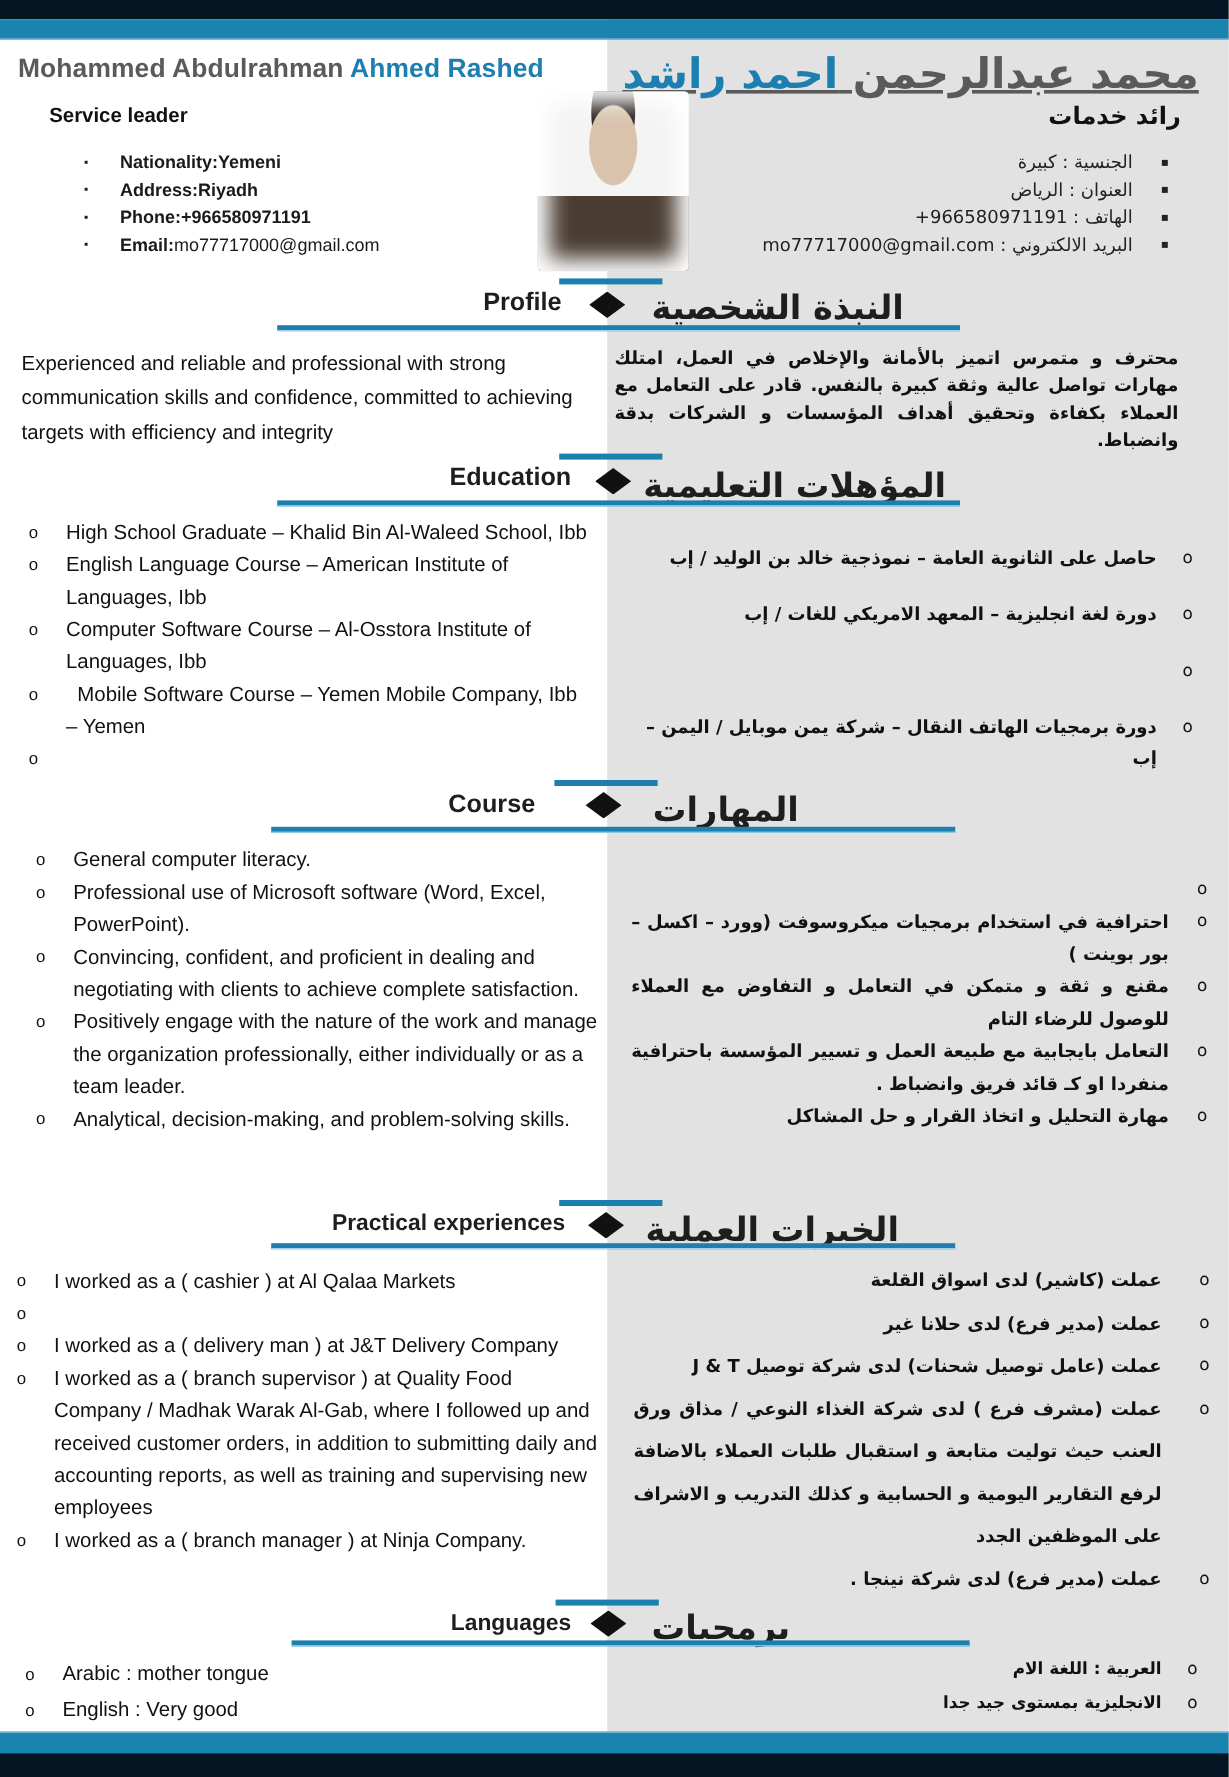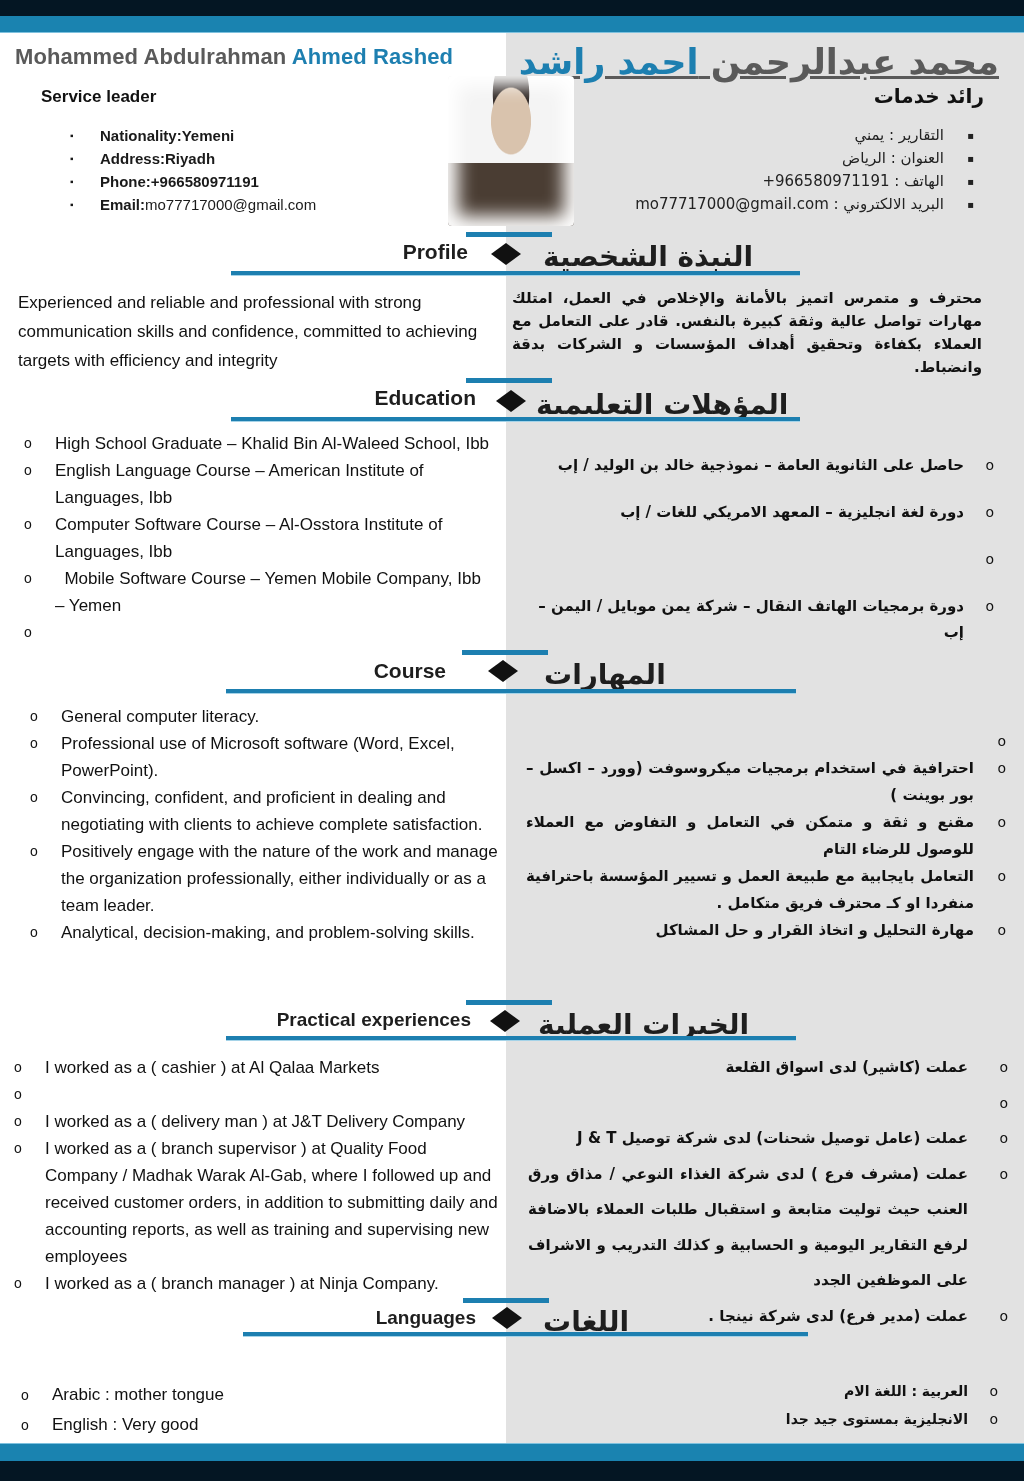--- a/index.html
+++ b/index.html
@@ -116,21 +116,21 @@
   <li>
       <span class="sq">▪</span>
       <b>Email:</b>
       <span> mo77717000@gmail.com</span>
     </li>
 </ul>
 
 <ul class="abs contact-ar">
   <li>
       <span class="sq">▪</span>
-      <span>التقارير : يمني</span>
+      <span>الجنسية : كبيرة</span>
     </li>
   <li>
       <span class="sq">▪</span>
       <span>العنوان : الرياض</span>
     </li>
   <li>
       <span class="sq">▪</span>
       <span>الهاتف : ‎+966580971191</span>
     </li>
   <li>
@@ -239,21 +239,21 @@
   <li>
       <span class="c">o</span>
       <span>احترافية في استخدام برمجيات ميكروسوفت (وورد – اكسل – بور بوينت )</span>
     </li>
   <li>
       <span class="c">o</span>
       <span>مقنع و ثقة و متمكن في التعامل و التفاوض مع العملاء للوصول للرضاء التام</span>
     </li>
   <li>
       <span class="c">o</span>
-      <span>التعامل بايجابية مع طبيعة العمل و تسيير المؤسسة باحترافية منفردا او كـ محترف فريق متكامل .</span>
+      <span>التعامل بايجابية مع طبيعة العمل و تسيير المؤسسة باحترافية منفردا او كـ قائد فريق وانضباط .</span>
     </li>
   <li>
       <span class="c">o</span>
       <span>مهارة التحليل و اتخاذ القرار و حل المشاكل</span>
     </li>
 </ul>
 
 <div class="sec-head" style="top:998px;">
   <div class="top-line" style="left:466px; width:86px; top:2px;"></div>
   <div class="lab-en" style="right:553px; top:11px; font-size:19px;">Practical experiences</div>
@@ -284,40 +284,41 @@
     </li>
 </ul>
 
 <ul class="circ-ar exp-ar">
   <li>
       <span class="c">o</span>
       <span>عملت (كاشير) لدى اسواق القلعة</span>
     </li>
   <li>
       <span class="c">o</span>
+      <span>عملت (مدير فرع) لدى حلانا غير</span>
     </li>
   <li>
       <span class="c">o</span>
       <span>عملت (عامل توصيل شحنات) لدى شركة توصيل J &amp; T</span>
     </li>
   <li>
       <span class="c">o</span>
       <span>عملت (مشرف فرع ) لدى شركة الغذاء النوعي / مذاق ورق العنب حيث توليت متابعة و استقبال طلبات العملاء بالاضافة لرفع التقارير اليومية و الحسابية و كذلك التدريب و الاشراف على الموظفين الجدد</span>
     </li>
   <li>
       <span class="c">o</span>
       <span>عملت (مدير فرع) لدى شركة نينجا .</span>
     </li>
 </ul>
 
-<div class="sec-head" style="top:1297px;">
+<div class="sec-head" style="top:1332px;">
   <div class="top-line" style="left:463px; width:86px; top:1px;"></div>
   <div class="lab-en" style="right:548px; top:10px; font-size:19px;">Languages</div>
   <div class="diamond" style="left:492px; top:10px;"></div>
-  <div class="lab-ar" style="left:543px; top:8px;">اللغات</div>
+  <div class="lab-ar" style="left:543px; top:8px;">برمجيات</div>
   <div class="bot-line" style="left:243px; width:565px; top:35px;"></div>
 </div>
 
 <ul class="circ-en lang-en">
   <li>
       <span class="c">o</span>
       <span>Arabic : mother tongue</span>
     </li>
   <li>
       <span class="c">o</span>

